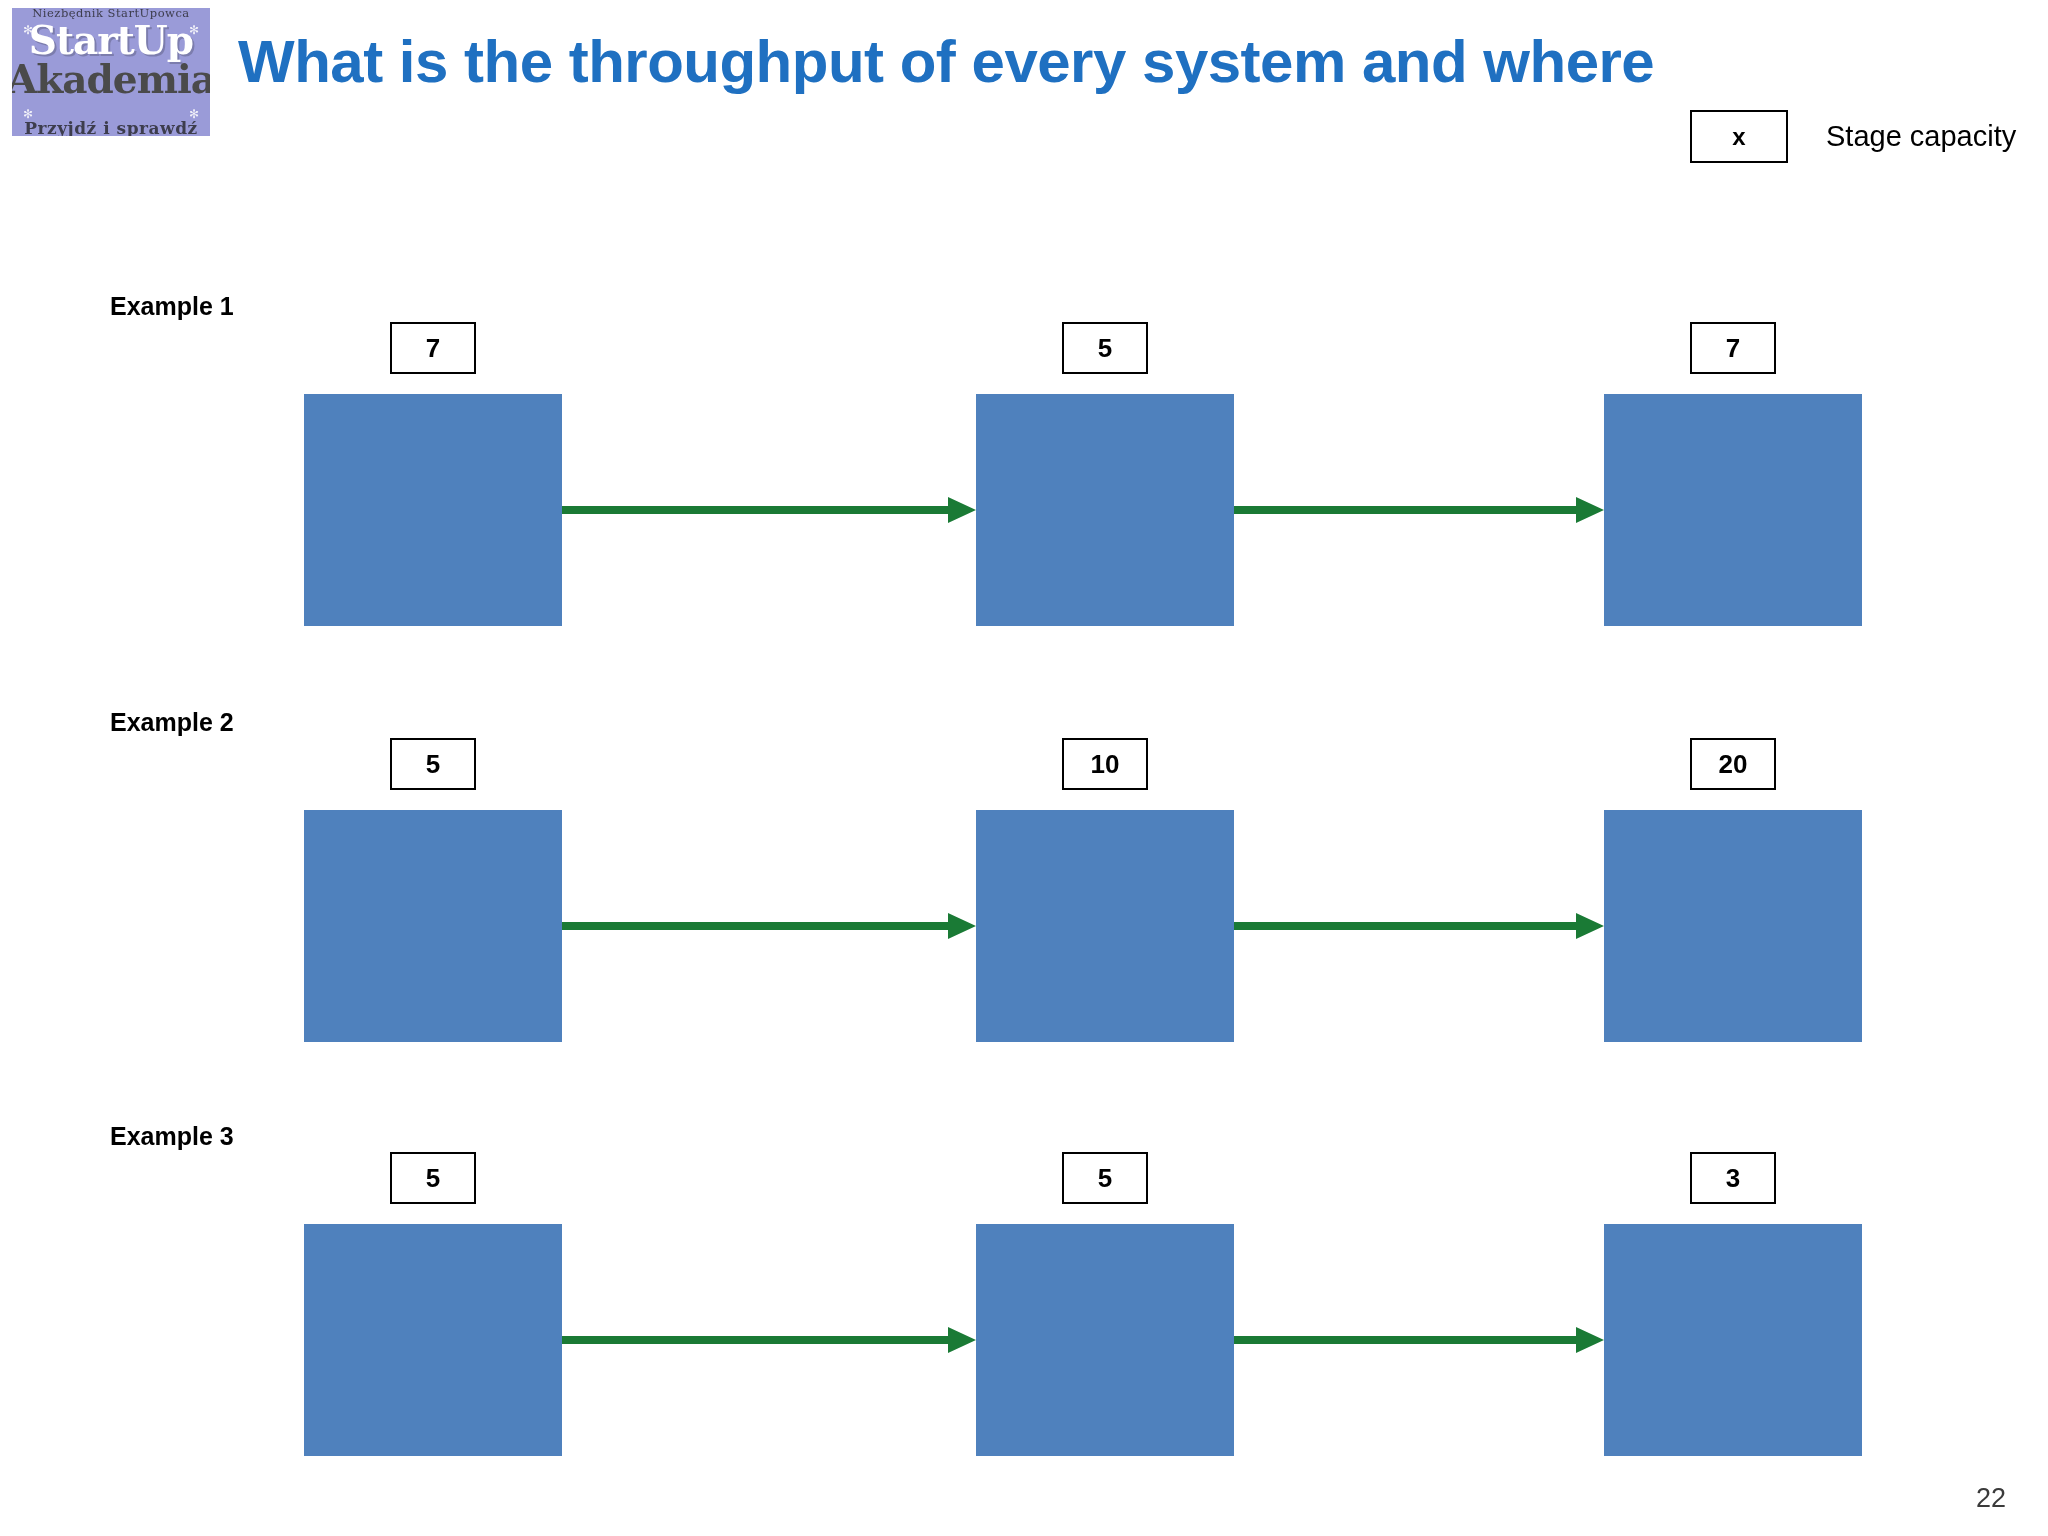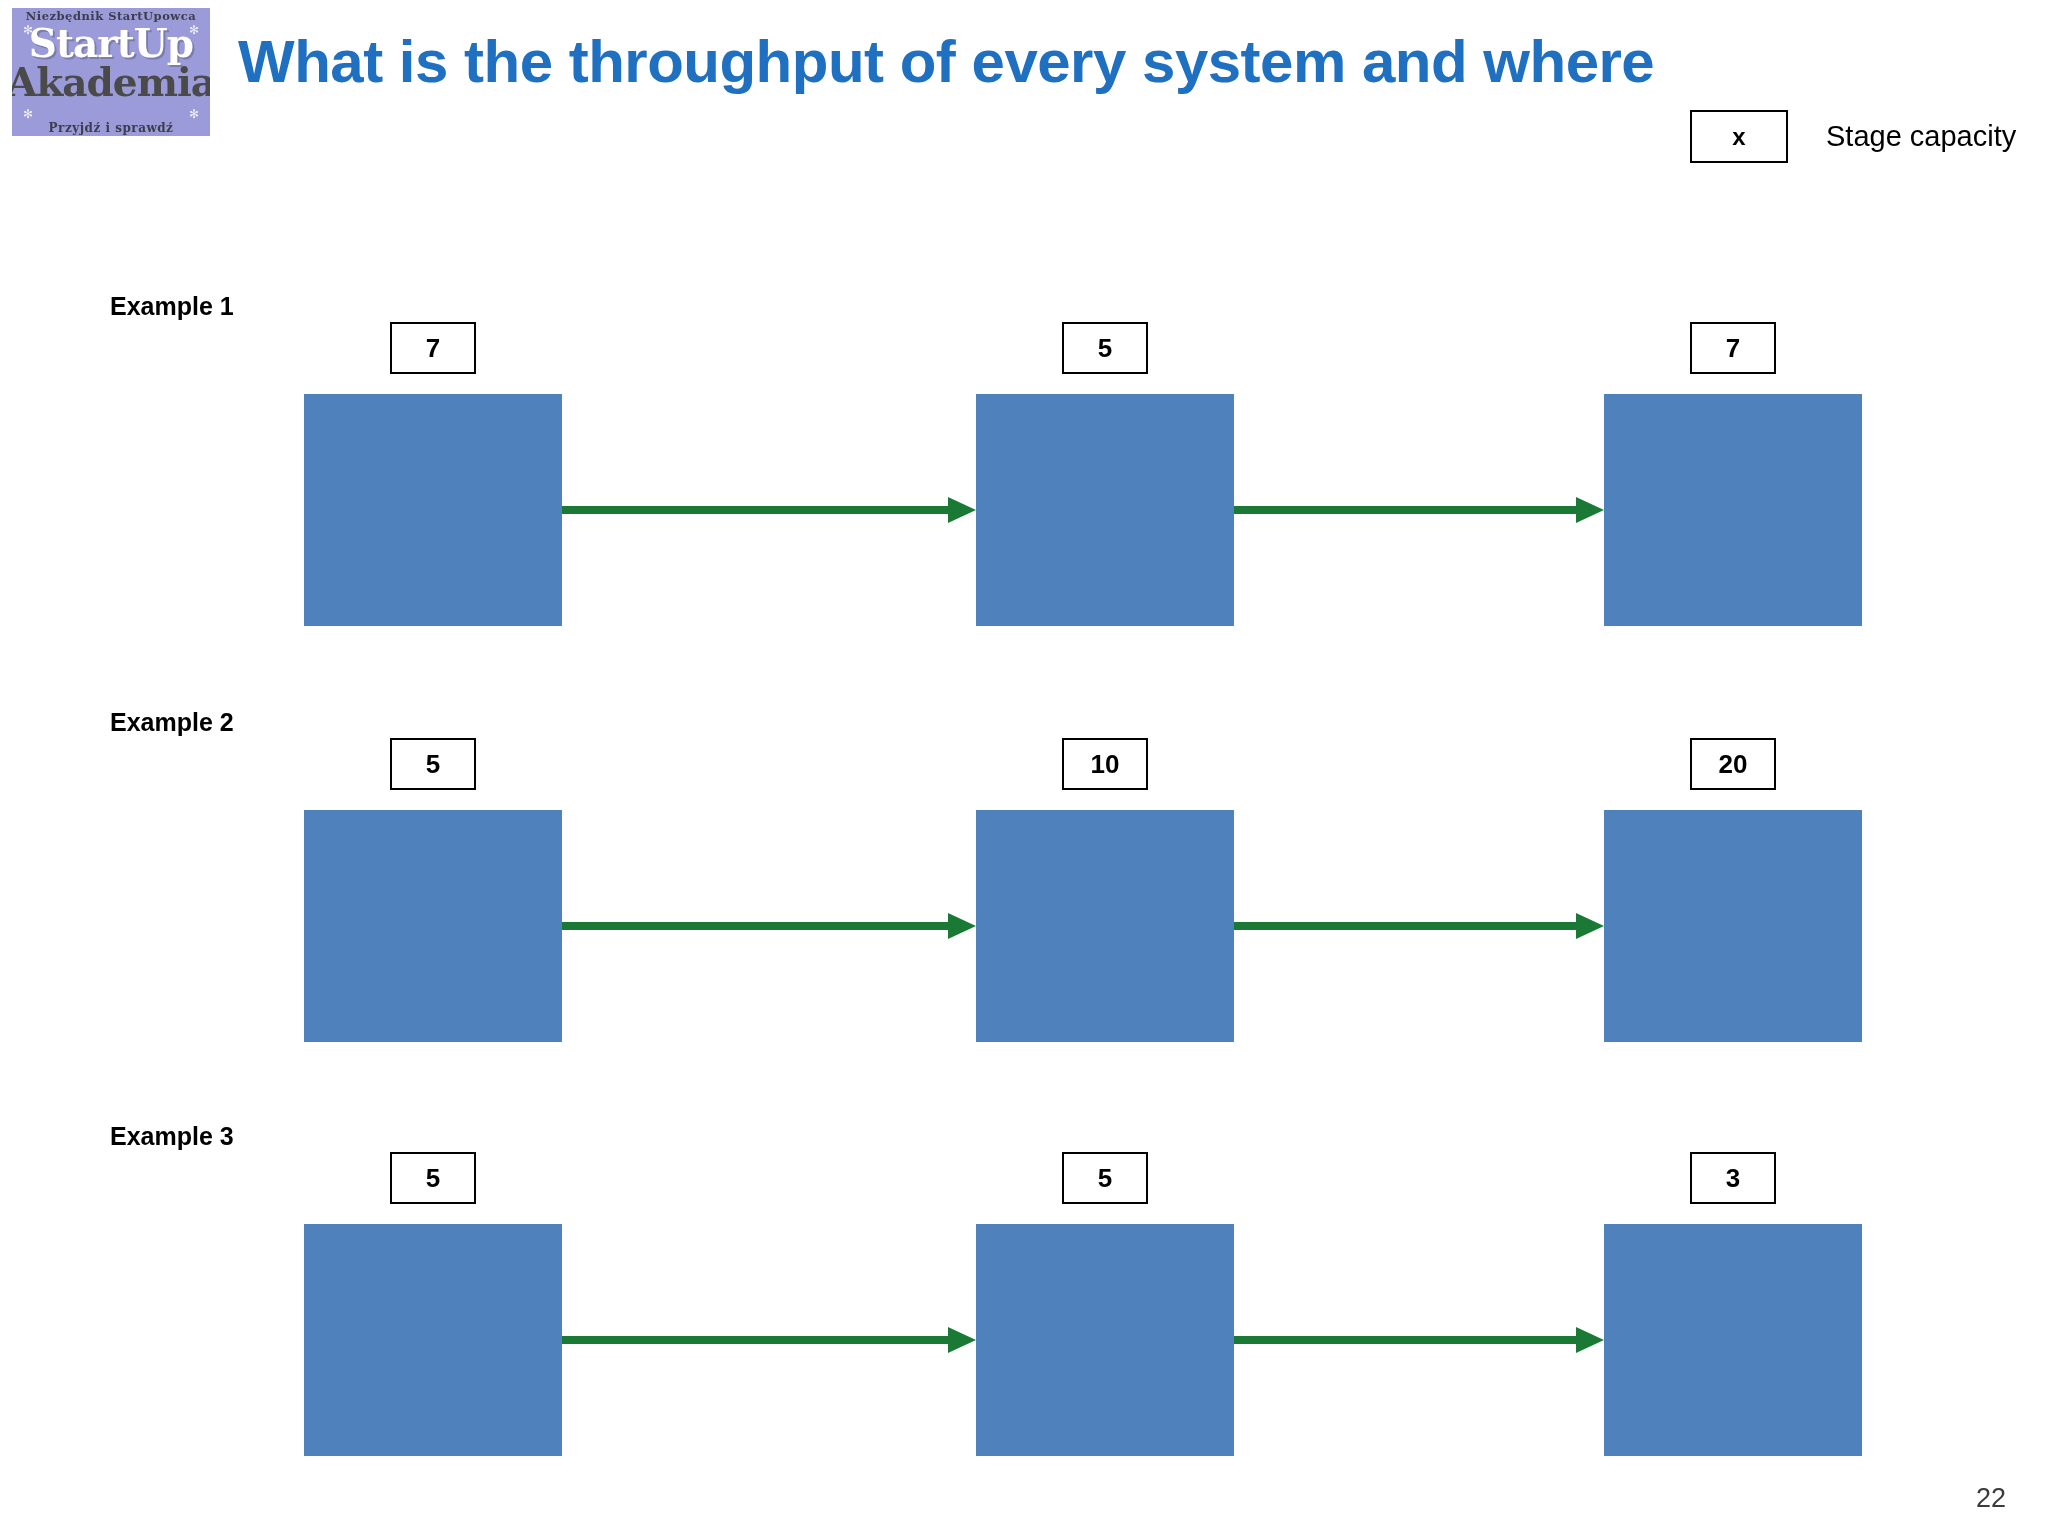--- a/index.html
+++ b/index.html
@@ -38,21 +38,21 @@
     font-size: 12px;
     line-height: 12px;
     text-align: center;
   }
   .logo-corner.tl { left: 10px; top: 16px; }
   .logo-corner.tr { right: 10px; top: 16px; }
   .logo-corner.bl { left: 10px; bottom: 16px; }
   .logo-corner.br { right: 10px; bottom: 16px; }
   .logo-top-text {
     font-family: "DejaVu Serif", serif;
-    font-weight: bold;
+    font-weight: normal;
     font-size: 11.5px;
     letter-spacing: 0.5px;
     color: #3d3d4d;
     margin-bottom: 2px;
   }
   .logo-word1 {
     font-family: "DejaVu Serif", serif;
     font-weight: bold;
     font-size: 39px;
     line-height: 0.96;
@@ -64,21 +64,21 @@
     font-family: "DejaVu Serif", serif;
     font-weight: bold;
     font-size: 39px;
     line-height: 0.98;
     color: #4a4a4a;
     letter-spacing: -1px;
   }
   .logo-bottom-text {
     font-family: "DejaVu Serif", serif;
     font-weight: bold;
-    font-size: 12px;
+    font-size: 17px;
     letter-spacing: 0.5px;
     color: #3d3d4d;
     margin-top: 20px;
   }
 
   
   .title {
     position: absolute;
     left: 238px;
     top: 28px;

